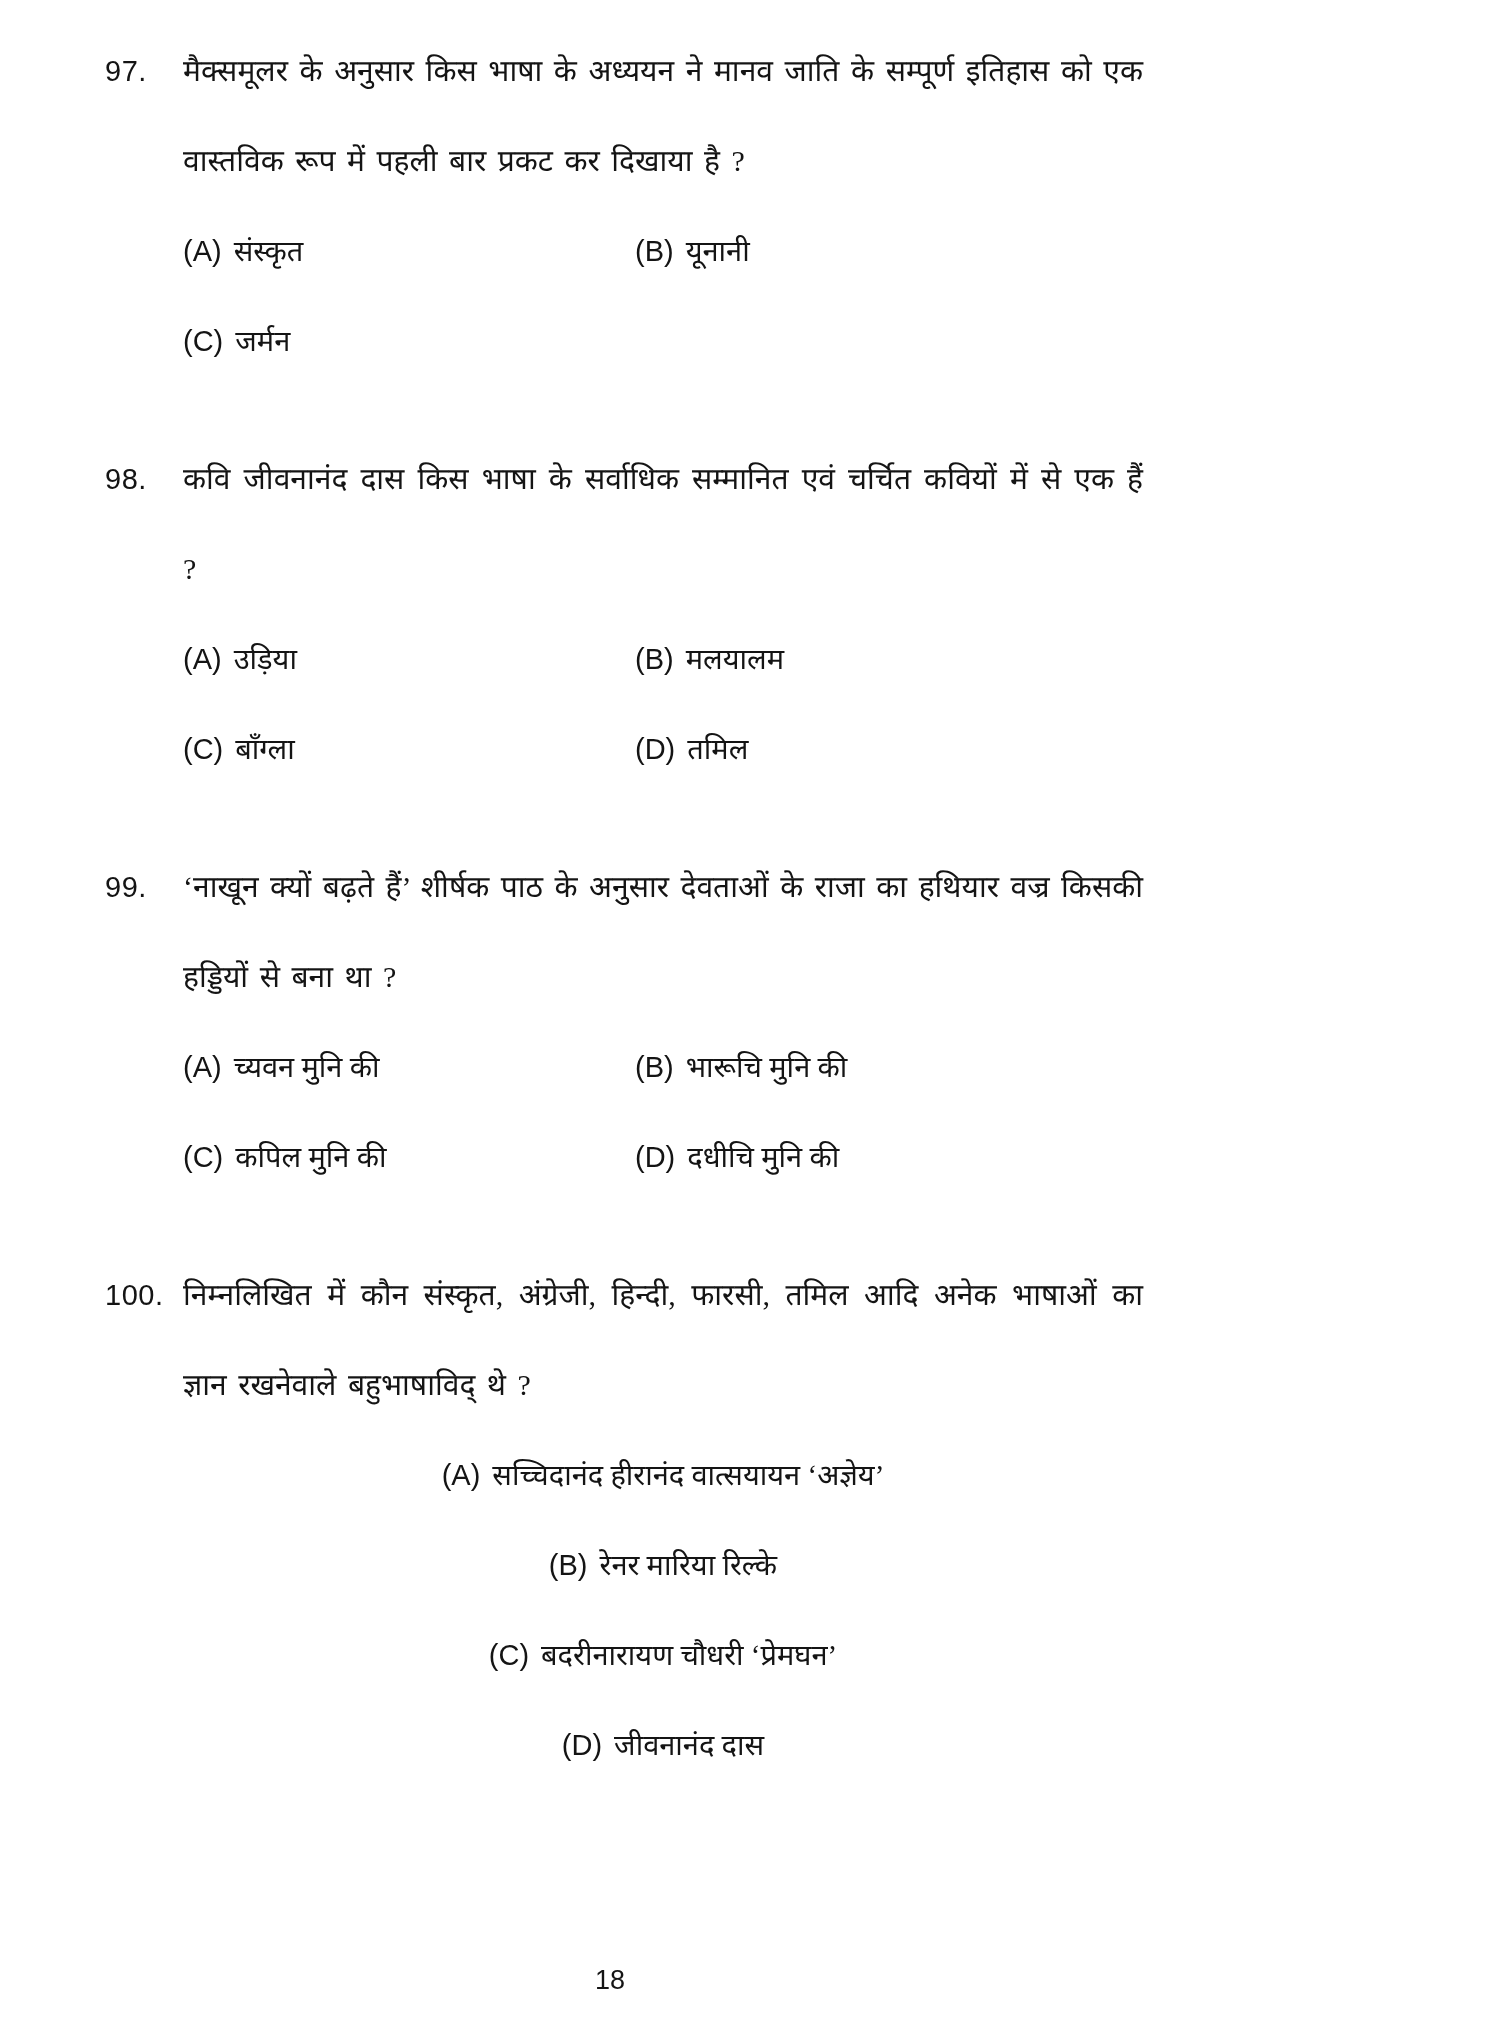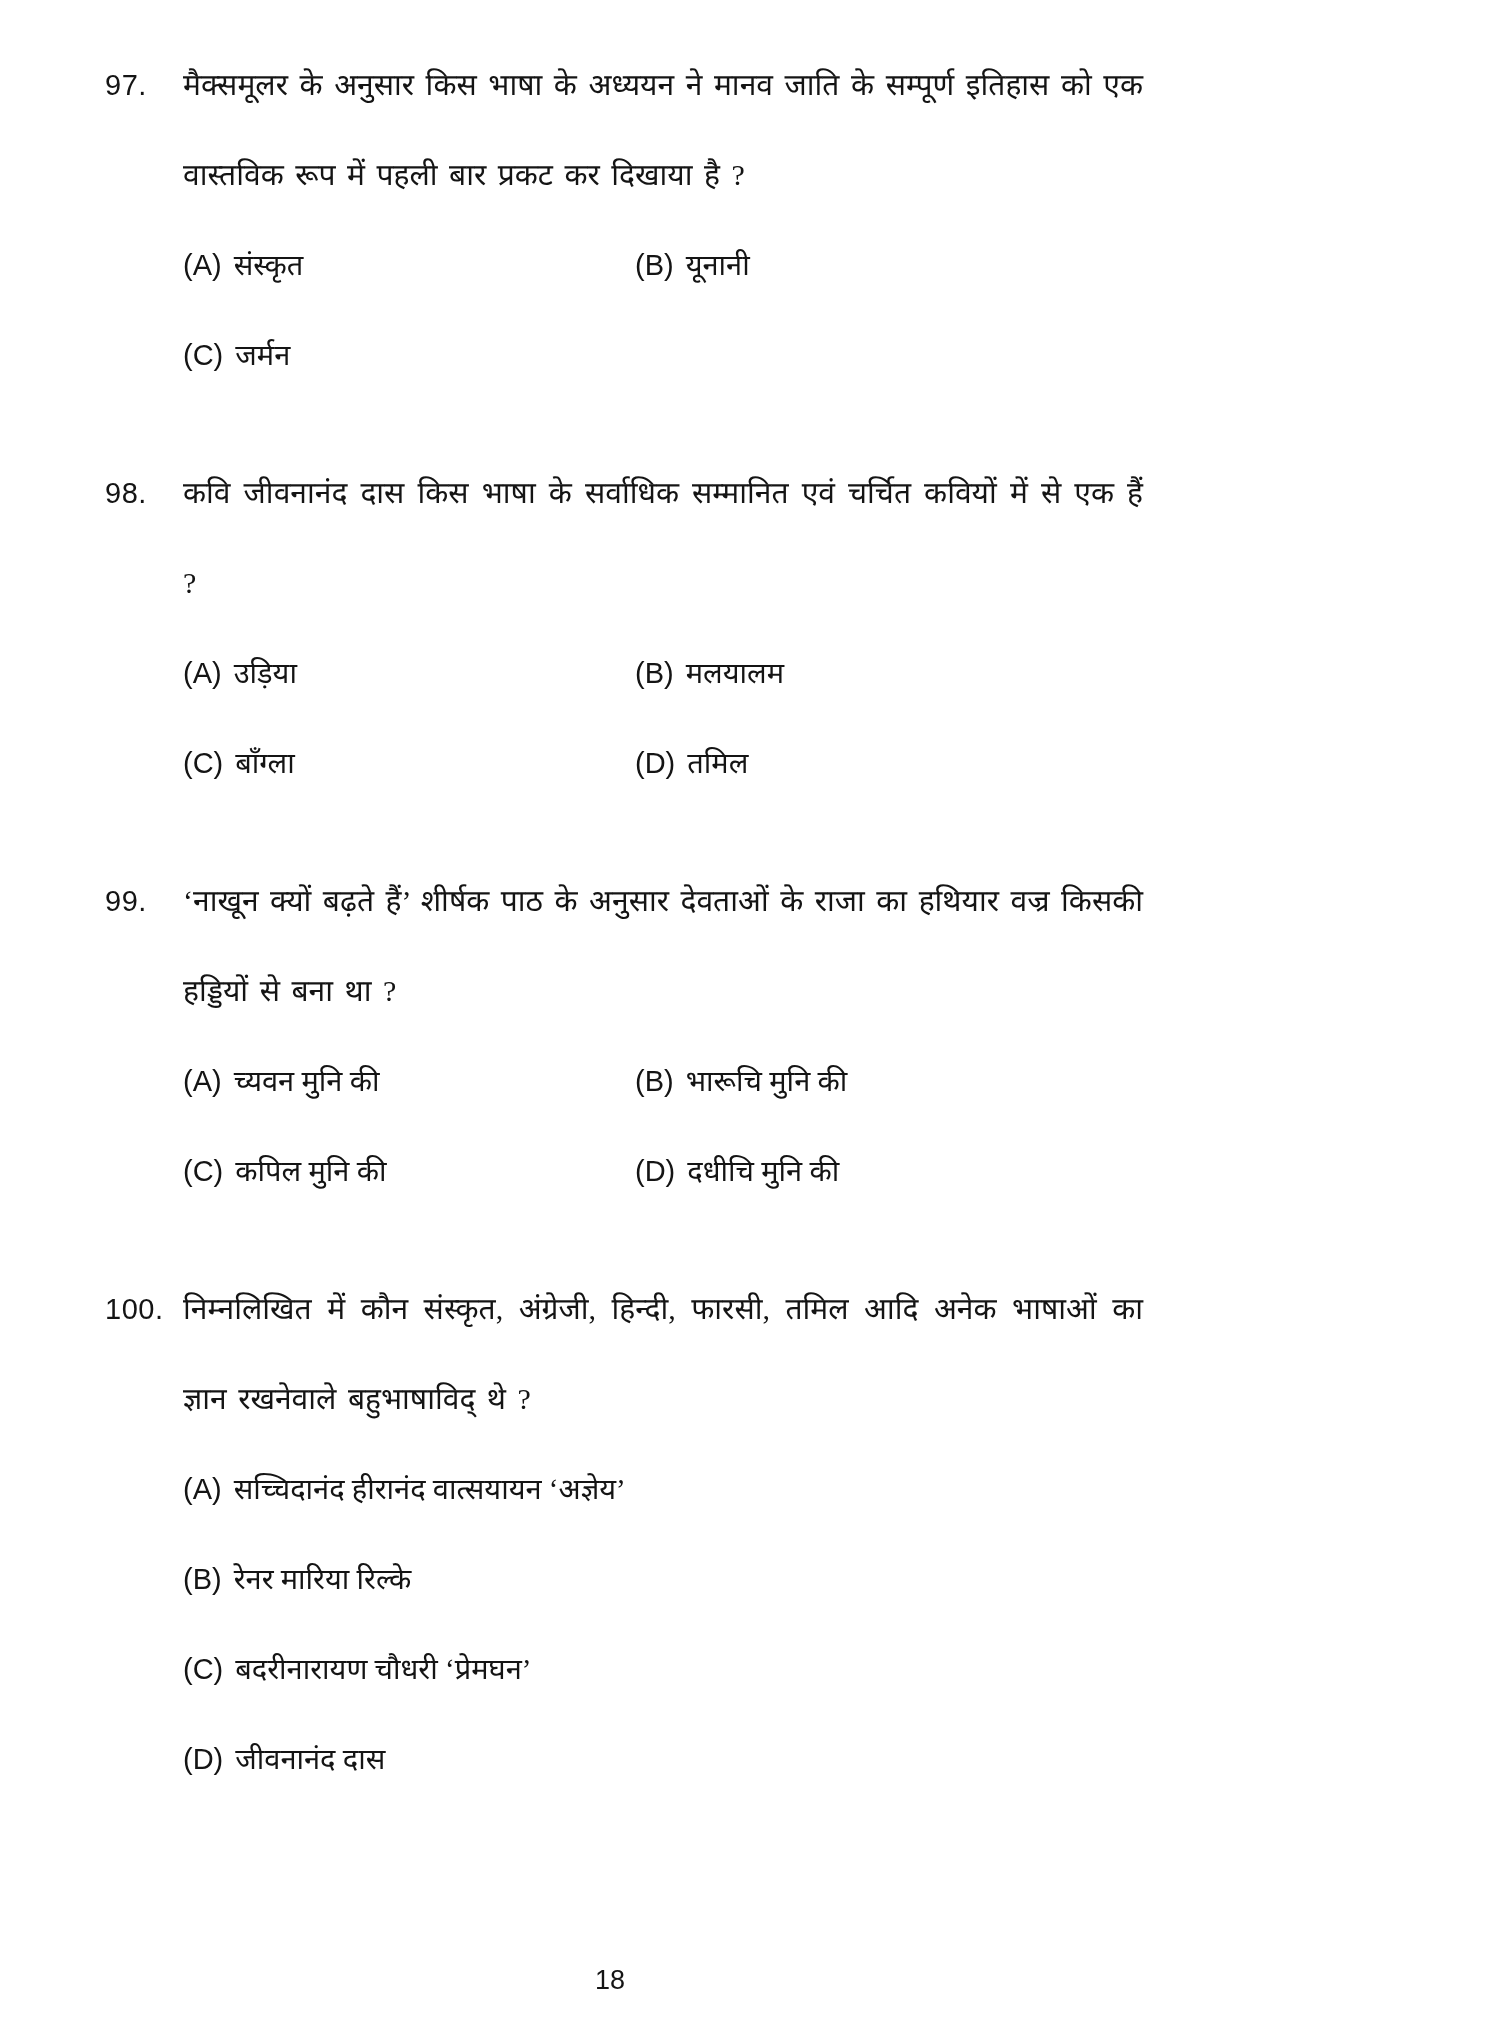--- a/index.html
+++ b/index.html
@@ -11,21 +11,21 @@
     width: 1505px;
     height: 2034px;
     position: relative;
     font-family: "Liberation Serif", "DejaVu Serif", serif;
     color: #141414;
     overflow: hidden;
   }
   .page {
     position: absolute;
     inset: 0;
-    padding: 40px 0 0 105px;
+    padding: 26px 0 0 105px;
     box-sizing: border-box;
     border-radius: 12px;
   }
   .question {
     margin-bottom: 48px;
   }
   .q-head {
     display: flex;
     align-items: flex-start;
   }
@@ -47,20 +47,21 @@
   .options {
     margin-left: 78px;
     width: 960px;
   }
   .options.two-col {
     display: grid;
     grid-template-columns: 452px 1fr;
   }
   .options.one-col {
     display: block;
+    text-align: center;
   }
   .option {
     font-size: 29px;
     line-height: 90px;
     white-space: nowrap;
   }
   .opt-label {
     font-family: "Liberation Sans", "DejaVu Sans", sans-serif;
     margin-right: 12px;
   }

